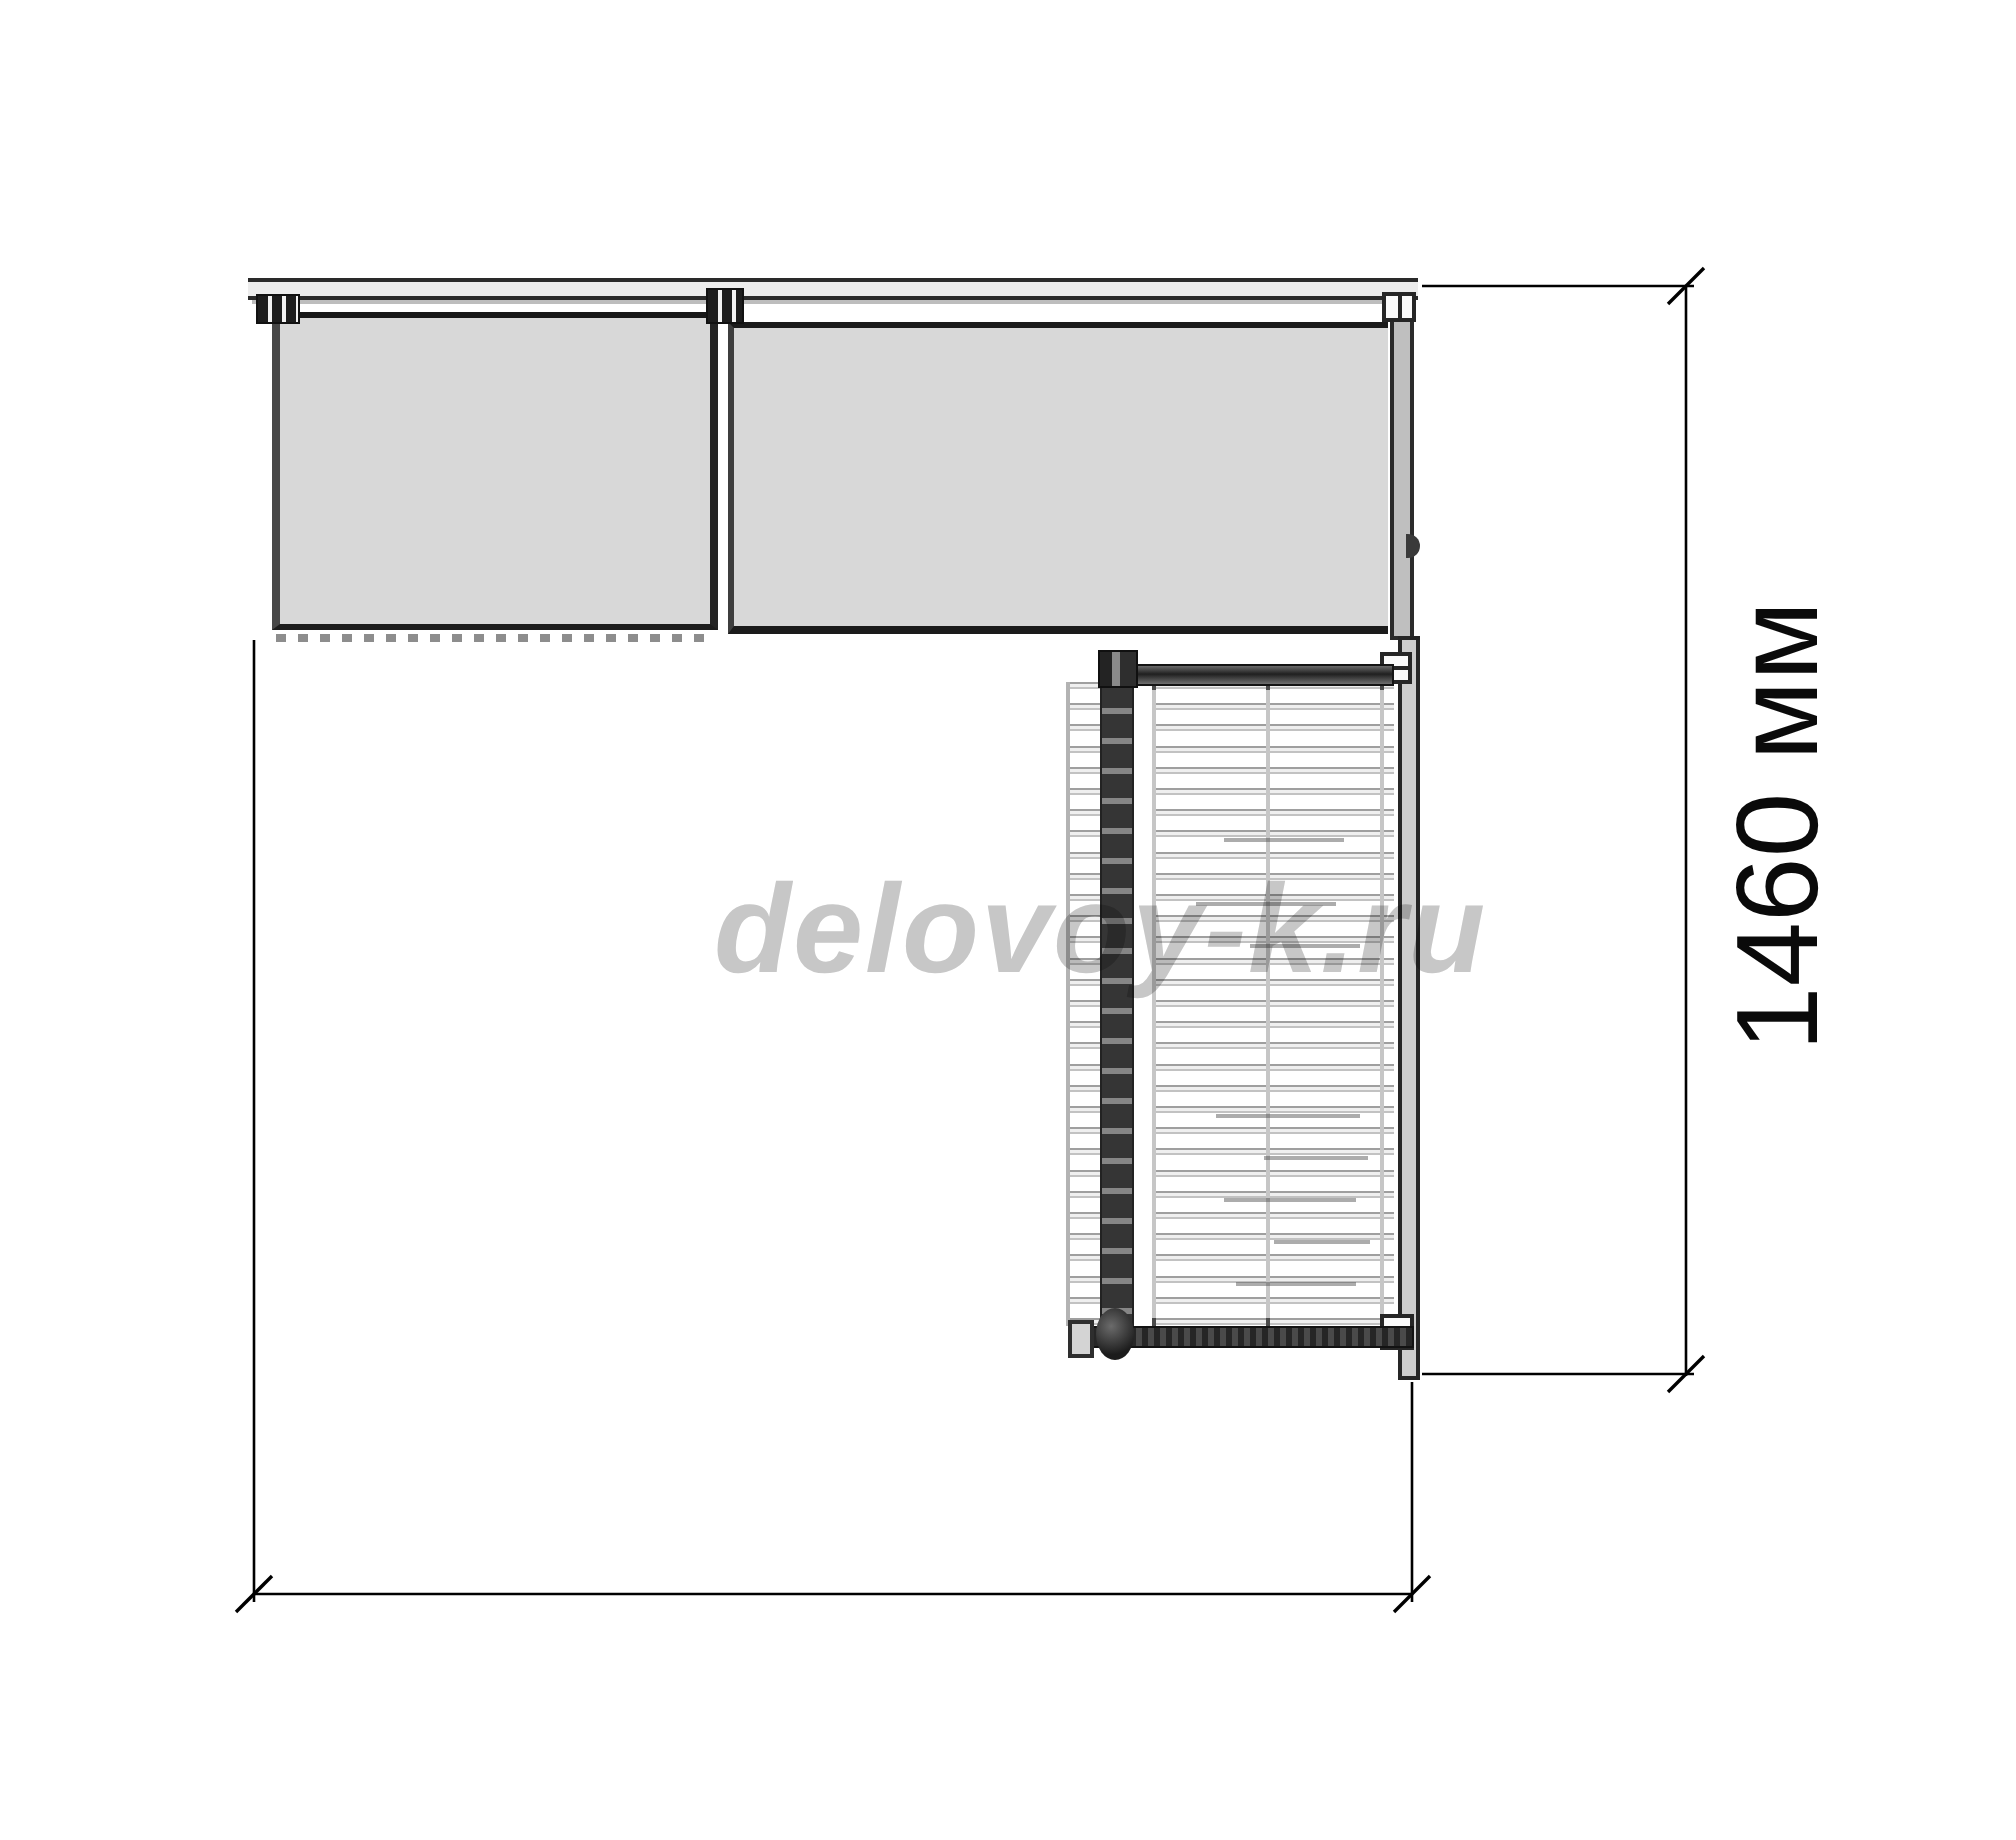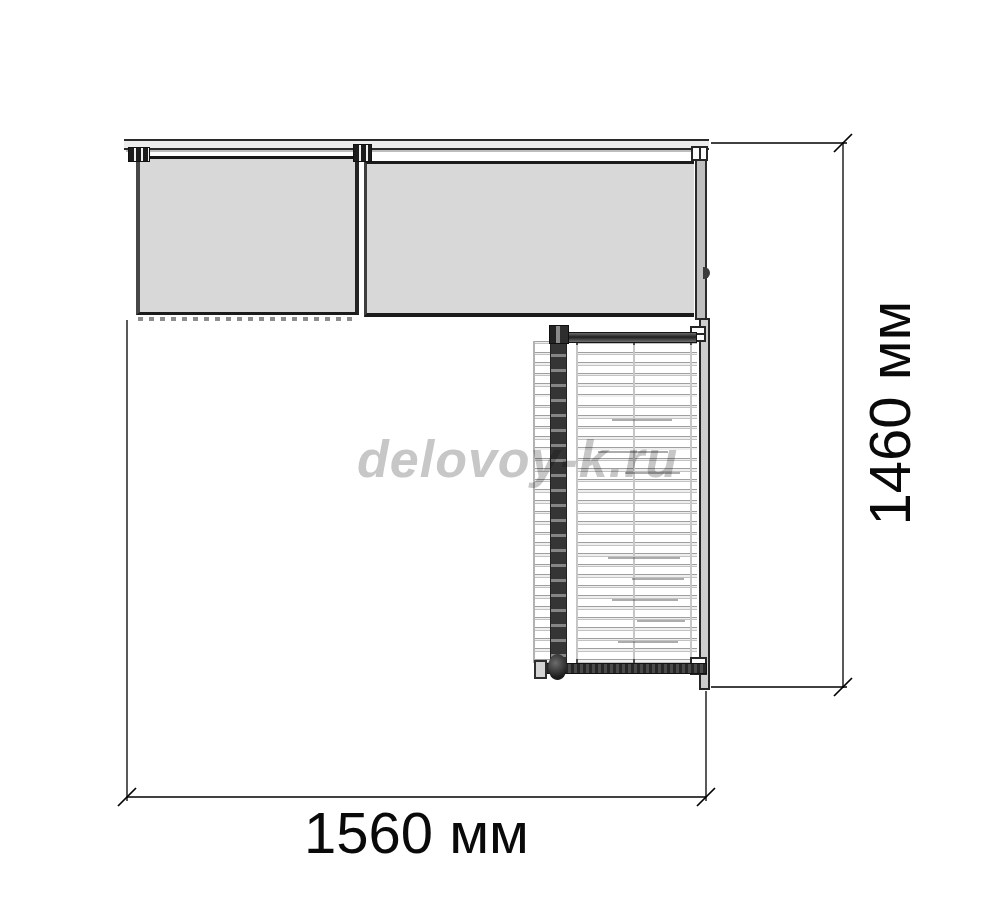--- a/index.html
+++ b/index.html
@@ -63,21 +63,21 @@
   .bracket-bottom-right{left:690px;top:657px;width:13px;height:14px;}
   .bracket-h-inner{position:absolute;left:0;top:45%;width:100%;height:2px;background:#262626;}
 
   
   .dim-svg{left:0;top:0;z-index:20;}
   .dim-label{z-index:21;color:#0a0a0a;font-size:58px;white-space:nowrap;}
   .width-label{left:127px;top:799px;width:579px;text-align:center;}
   .height-label{left:889px;top:413px;transform:translate(-50%,-50%) rotate(-90deg);}
 
   
-  .watermark{left:357px;top:429px;z-index:30;font-size:52px;font-weight:bold;
+  .watermark{left:357px;top:429px;z-index:30;font-size:63px;font-weight:bold;
     font-style:italic;color:#c7c7c7;letter-spacing:1px;mix-blend-mode:multiply;
     white-space:nowrap;}
 </style>
 </head>
 <body>
 
 <div class="canvas">
 
   <div class="abs tabletop-edge"></div>
   <div class="abs clamp clamp-left"></div>
@@ -134,18 +134,17 @@
       <line x1="843" y1="143" x2="843" y2="688"></line>
     </g>
     <g stroke="#000000" stroke-width="1.7" fill="none">
       <line x1="118" y1="806" x2="136" y2="788"></line>
       <line x1="697" y1="806" x2="715" y2="788"></line>
       <line x1="834" y1="152" x2="852" y2="134"></line>
       <line x1="834" y1="696" x2="852" y2="678"></line>
     </g>
   </svg>
 
-  <div class="abs dim-label width-label">1560 мм</div>
   <div class="abs dim-label height-label">1460 мм</div>
 
   <div class="abs watermark">delovoy-k.ru</div>
 
 </div>
 
 </body></html>

